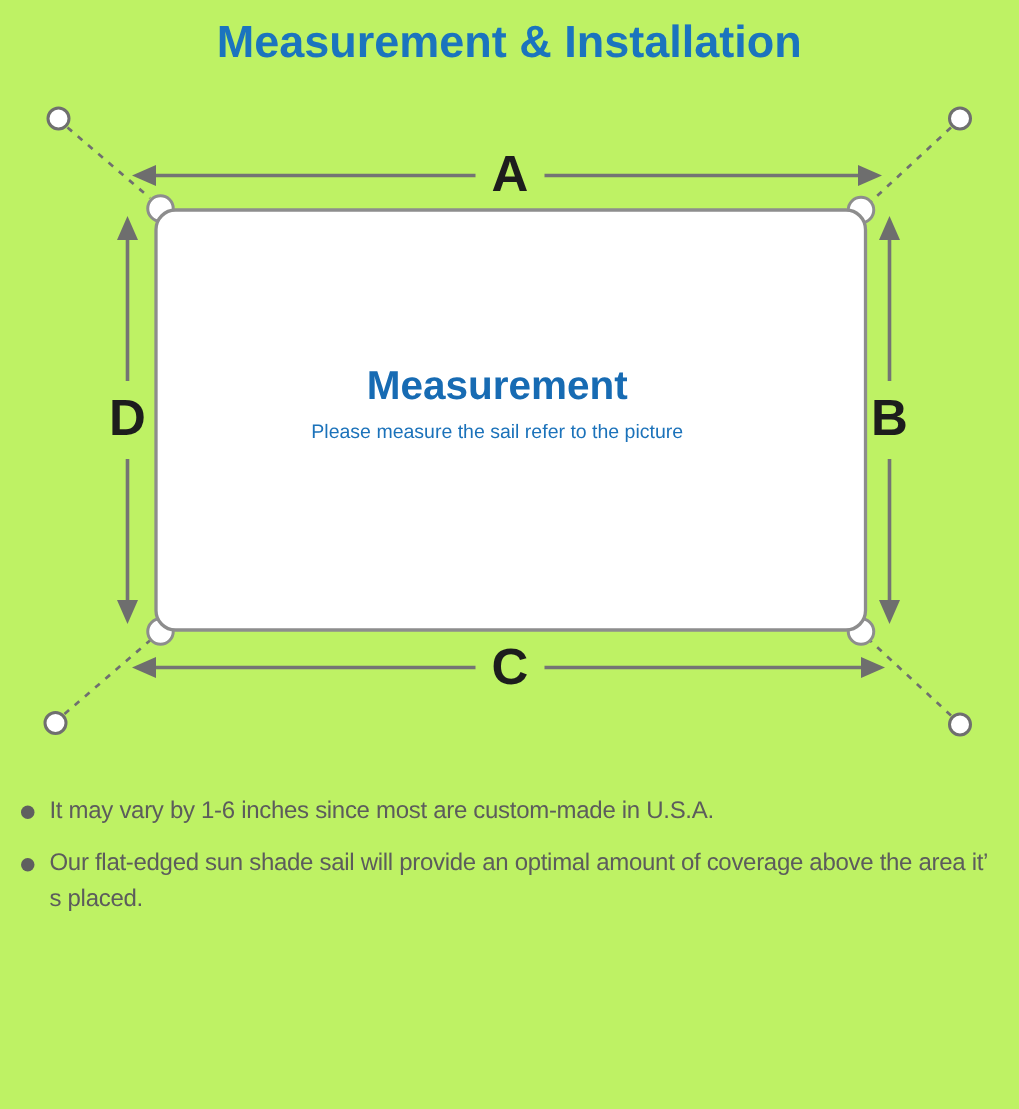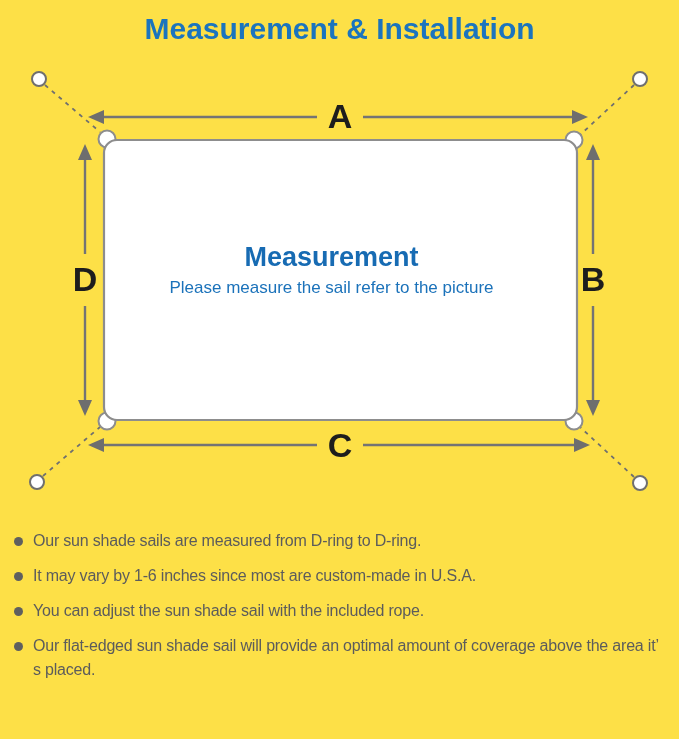--- a/index.html
+++ b/index.html
@@ -1,21 +1,21 @@
 <!DOCTYPE html>
 <html><head>
 <meta charset="utf-8">
 <style>
   html, body { margin: 0; padding: 0; background: #ffffff; }
   body {
     width: 679px; height: 739px; overflow: hidden;
     font-family: "Liberation Sans", sans-serif;
     -webkit-font-smoothing: antialiased;
   }
-  .page { position: relative; width: 679px; height: 739px; background: #fde047; }
+  .page { position: relative; width: 679px; height: 739px; background: #bef264; }
 
   .page-title {
     margin: 0; padding-top: 8px; height: 47px;
     text-align: center;
     font-size: 30px; font-weight: bold; line-height: 42px;
     color: #1b74be; letter-spacing: 0px;
   }
 
   .diagram { position: relative; width: 679px; height: 460px; }
   .diagram svg { position: absolute; left: 0; top: 0; }
@@ -31,21 +31,21 @@
 
   .center-text {
     position: absolute; left: 104px; top: 186px; width: 455px;
     text-align: center;
   }
   .center-title {
     font-size: 27px; font-weight: bold; color: #176bb3; line-height: 32px;
   }
   .center-sub {
     margin-top: 5px;
-    font-size: 17px; color: #1b72ba; line-height: 20px;
+    font-size: 13px; color: #1b72ba; line-height: 20px;
   }
 
   .notes {
     list-style: none; margin: 0;
     padding: 14px 12px 0 14px;
   }
   .notes li {
     display: flex; align-items: flex-start; gap: 10px;
     margin-bottom: 11px;
     font-size: 16px; letter-spacing: -0.2px; line-height: 24px; color: #5c5c5c;
@@ -111,29 +111,21 @@
 
     <div class="center-text">
       <div class="center-title">Measurement</div>
       <div class="center-sub">Please measure the sail refer to the picture</div>
     </div>
   </div>
 
   <ul class="notes">
     <li>
       <span class="dot"></span>
-      <span>Our sun shade sails are measured from D-ring to D-ring.</span>
-    </li>
-    <li>
-      <span class="dot"></span>
       <span>It may vary by 1-6 inches since most are custom-made in U.S.A.</span>
-    </li>
-    <li>
-      <span class="dot"></span>
-      <span>You can adjust the sun shade sail with the included rope.</span>
     </li>
     <li>
       <span class="dot"></span>
       <span>Our flat-edged sun shade sail will provide an optimal amount of coverage above the area it’ s placed.</span>
     </li>
   </ul>
 
 </div>
 
 </body></html>

